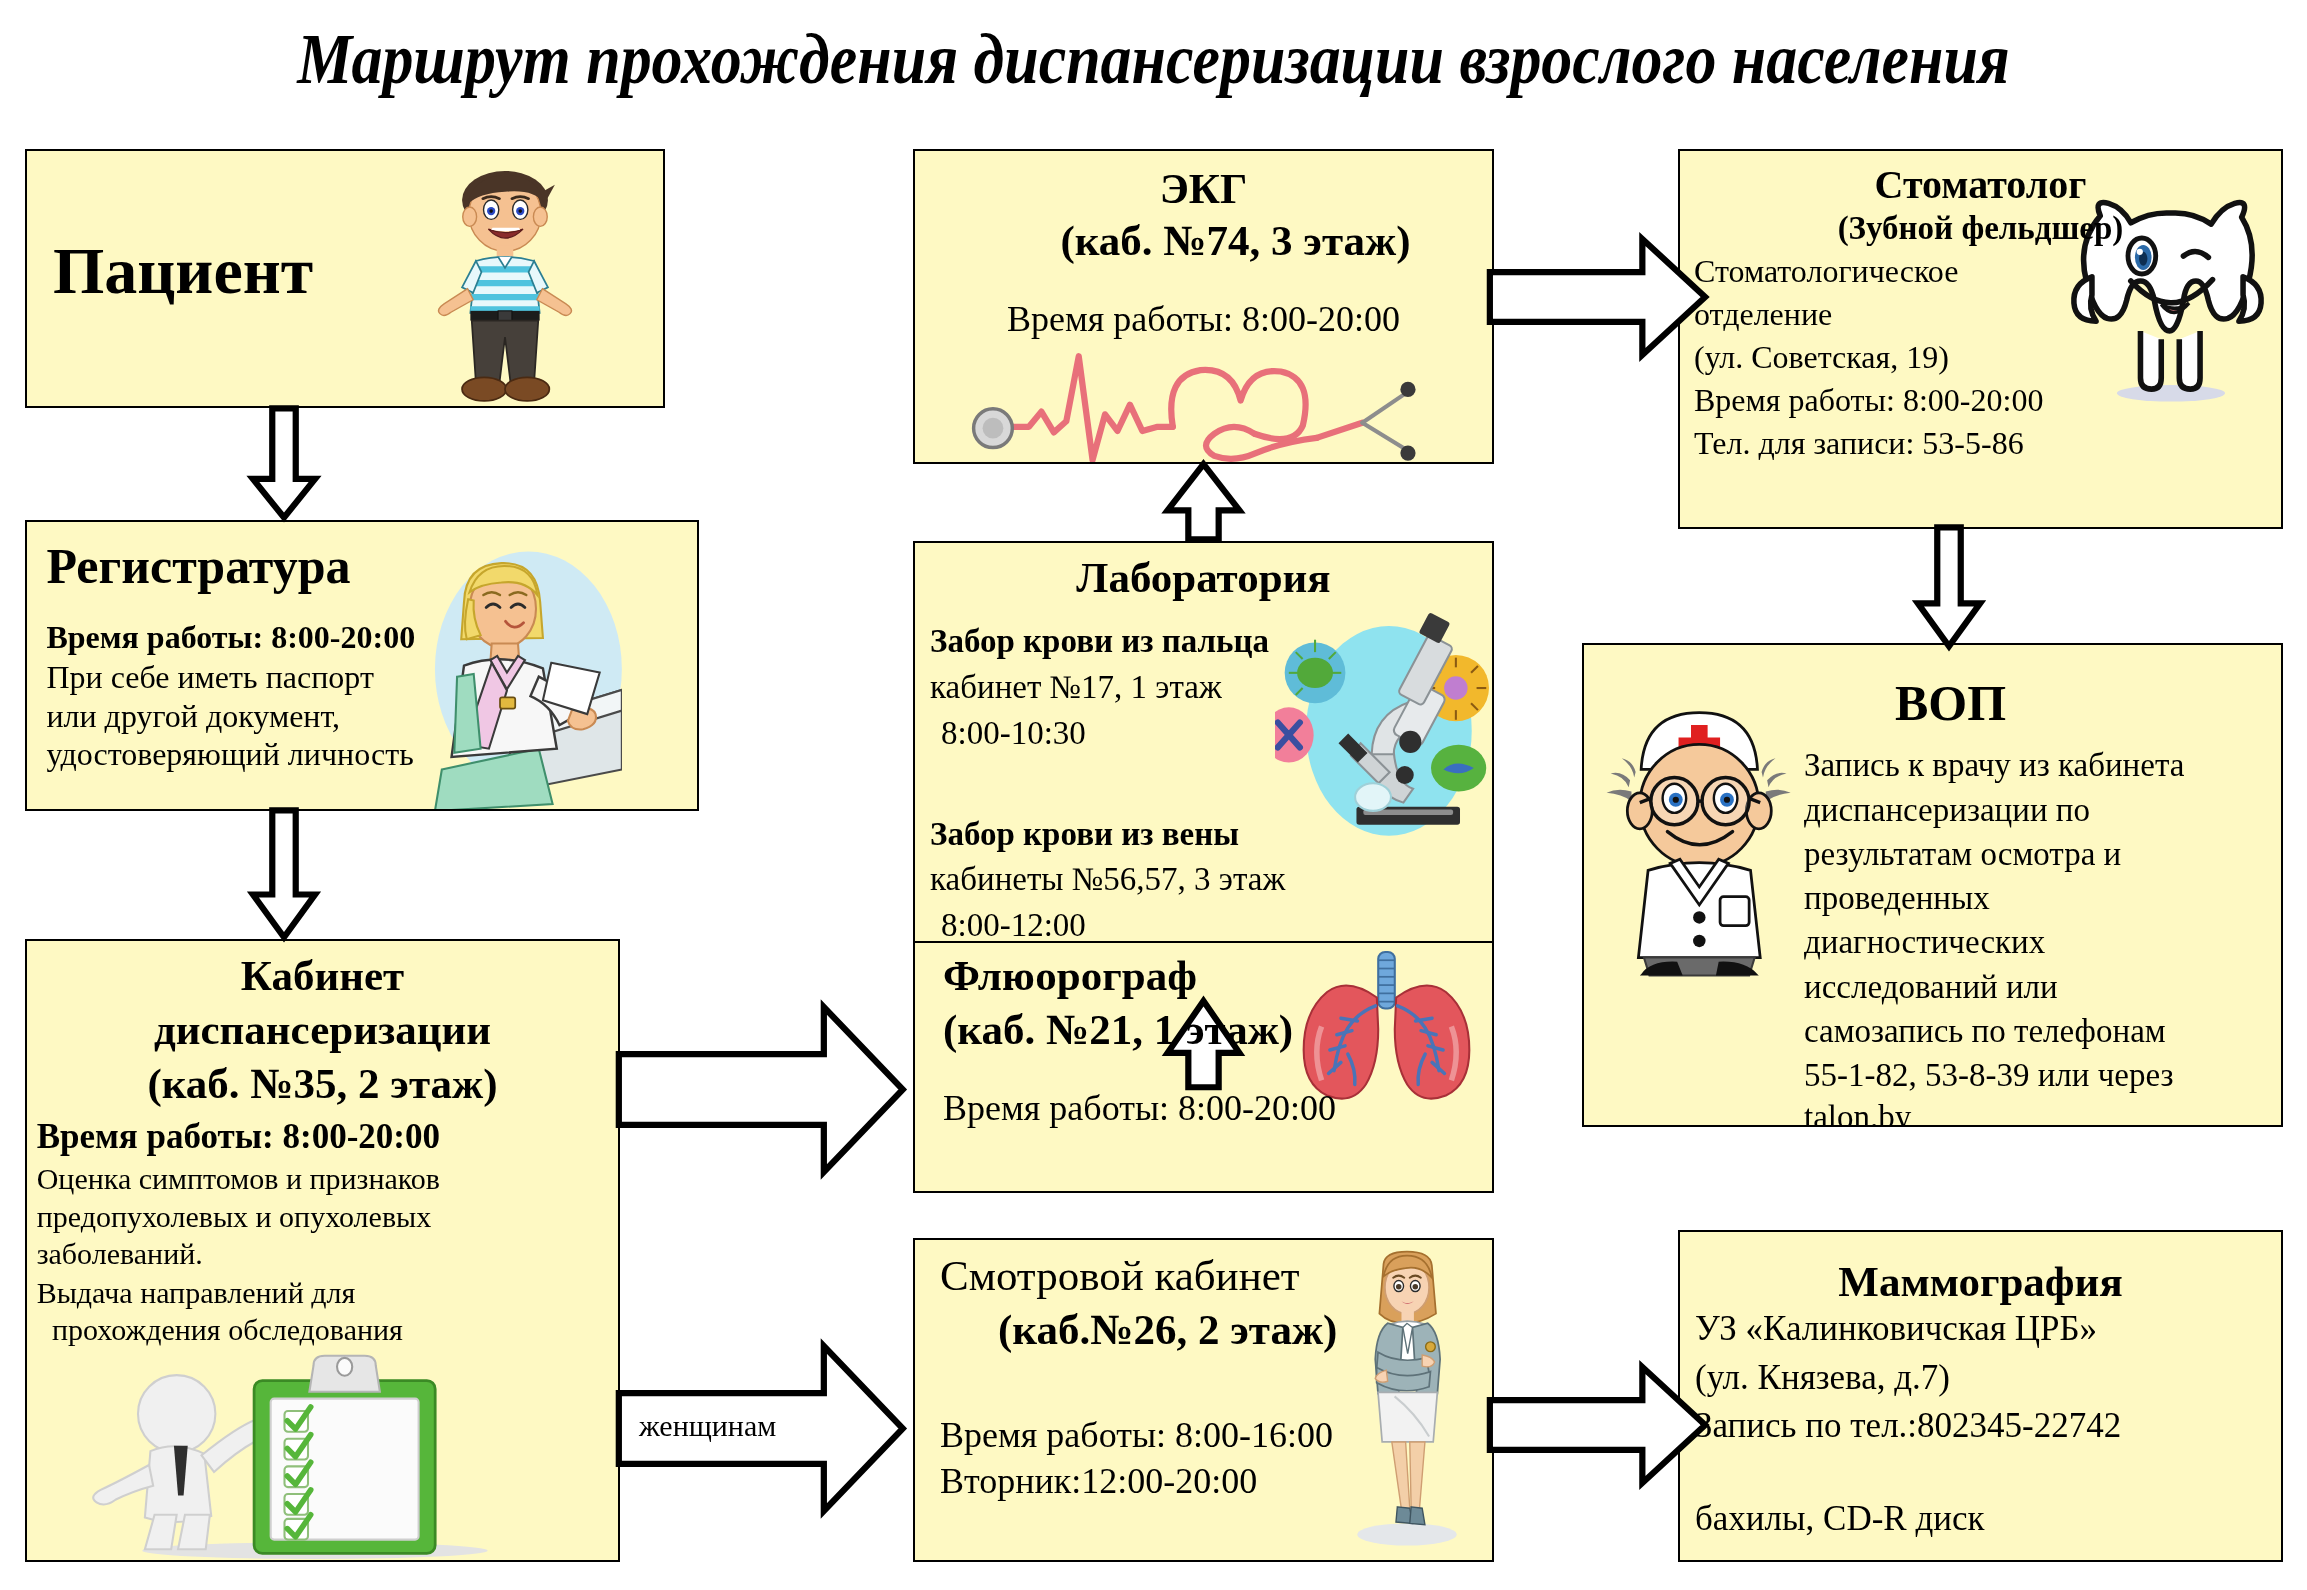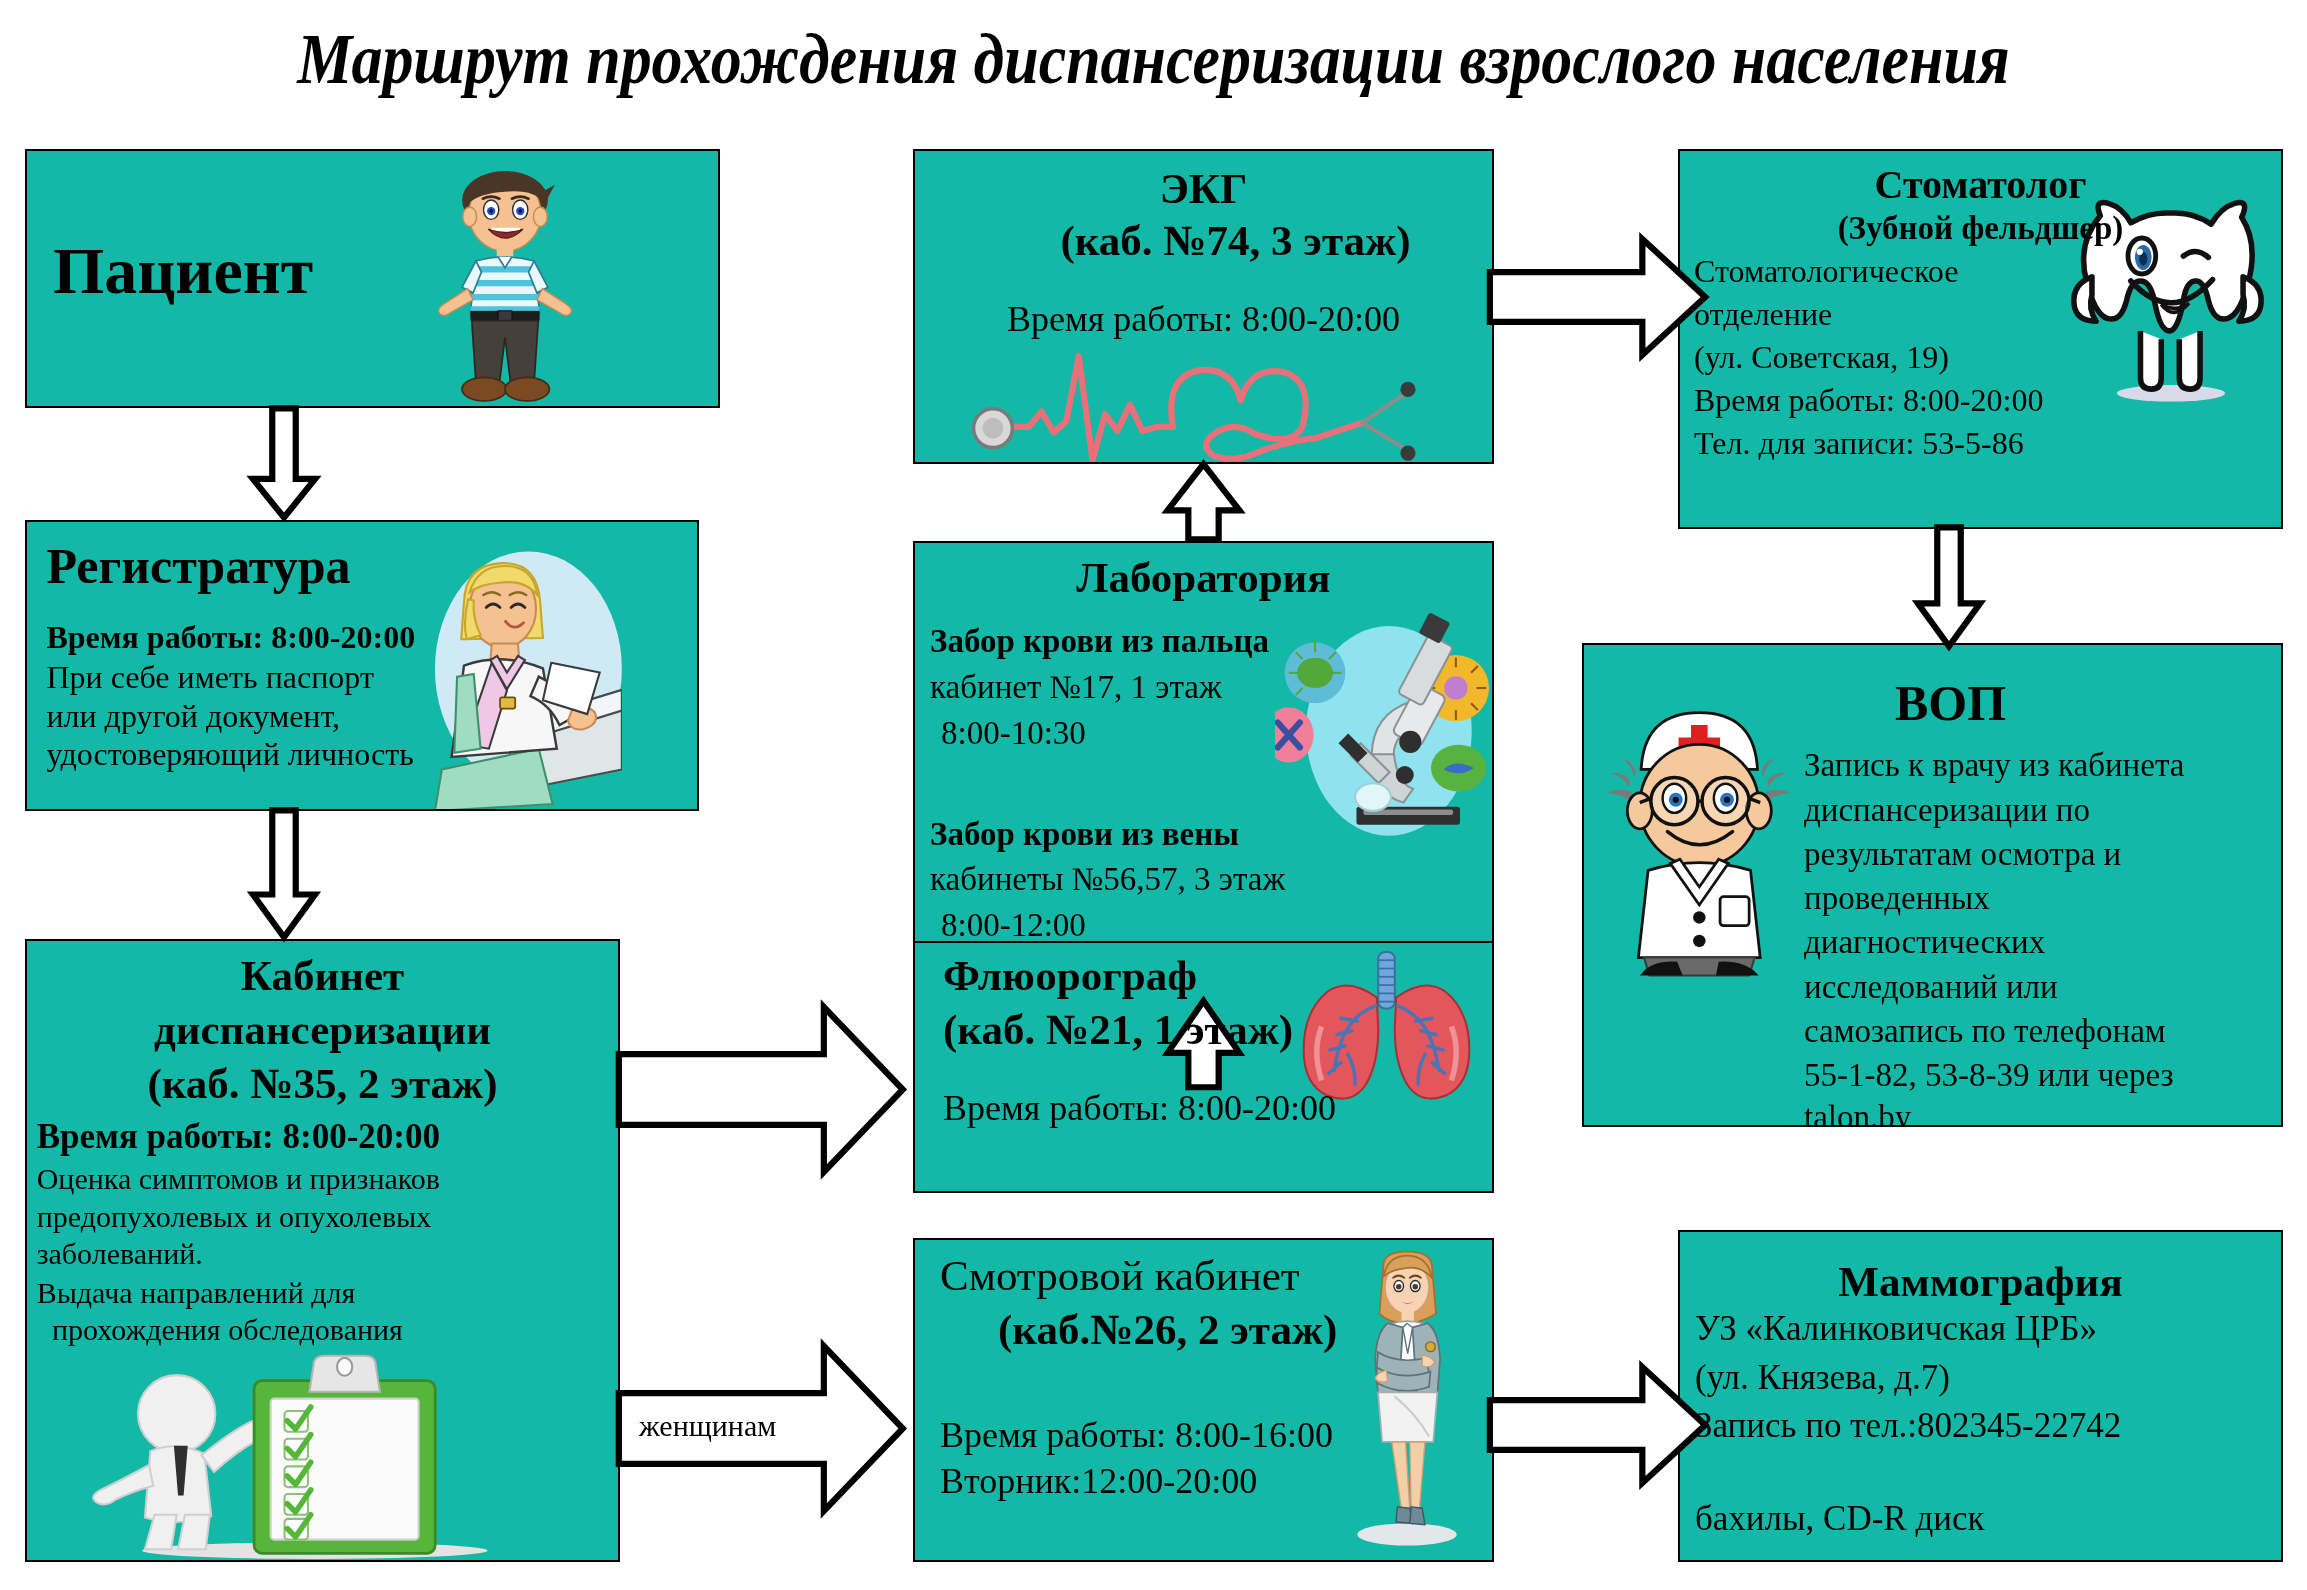--- a/index.html
+++ b/index.html
@@ -21,21 +21,21 @@
     font-size:72px;line-height:1.12;
     letter-spacing:0px;
     transform:scaleX(0.86);transform-origin:center top;
     white-space:nowrap;
   }
 
   
   .box{
     position:absolute;
     border:2.8px solid #000;
-    background:#14b8a6;
+    background:#fef9c3;
     box-sizing:border-box;
     overflow:hidden;
   }
 
   
   .tx{position:relative;z-index:3;}
 
   
   .arrow{position:absolute;z-index:2;}
   .arrow svg{display:block;overflow:visible;}
@@ -51,21 +51,21 @@
   .art{position:absolute;z-index:1;pointer-events:none;}
   .art svg{display:block;}
 </style>
 </head>
 <body>
 
 <div id="stage">
 
   <div class="title">Маршрут прохождения диспансеризации взрослого населения</div>
 
-  <div class="box" style="left:25px;top:149px;width:695px;height:259px;">
+  <div class="box" style="left:25px;top:149px;width:640px;height:259px;">
     <div class="tx" style="position:absolute;left:26px;top:82px;font-size:66px;font-weight:700;">Пациент</div>
     <div class="art" style="left:374px;top:12.5px;width:208px;height:239px;">
       <svg viewBox="0 0 300 345" width="208" height="239">
 
         <ellipse cx="150" cy="52" rx="62" ry="42" fill="#4a3527"></ellipse>
 
         <ellipse cx="150" cy="72" rx="52" ry="54" fill="#f5c191" stroke="#c98a53" stroke-width="2"></ellipse>
 
         <ellipse cx="99" cy="76" rx="10" ry="14" fill="#f5c191" stroke="#c98a53" stroke-width="2"></ellipse>
         <ellipse cx="201" cy="76" rx="10" ry="14" fill="#f5c191" stroke="#c98a53" stroke-width="2"></ellipse>

